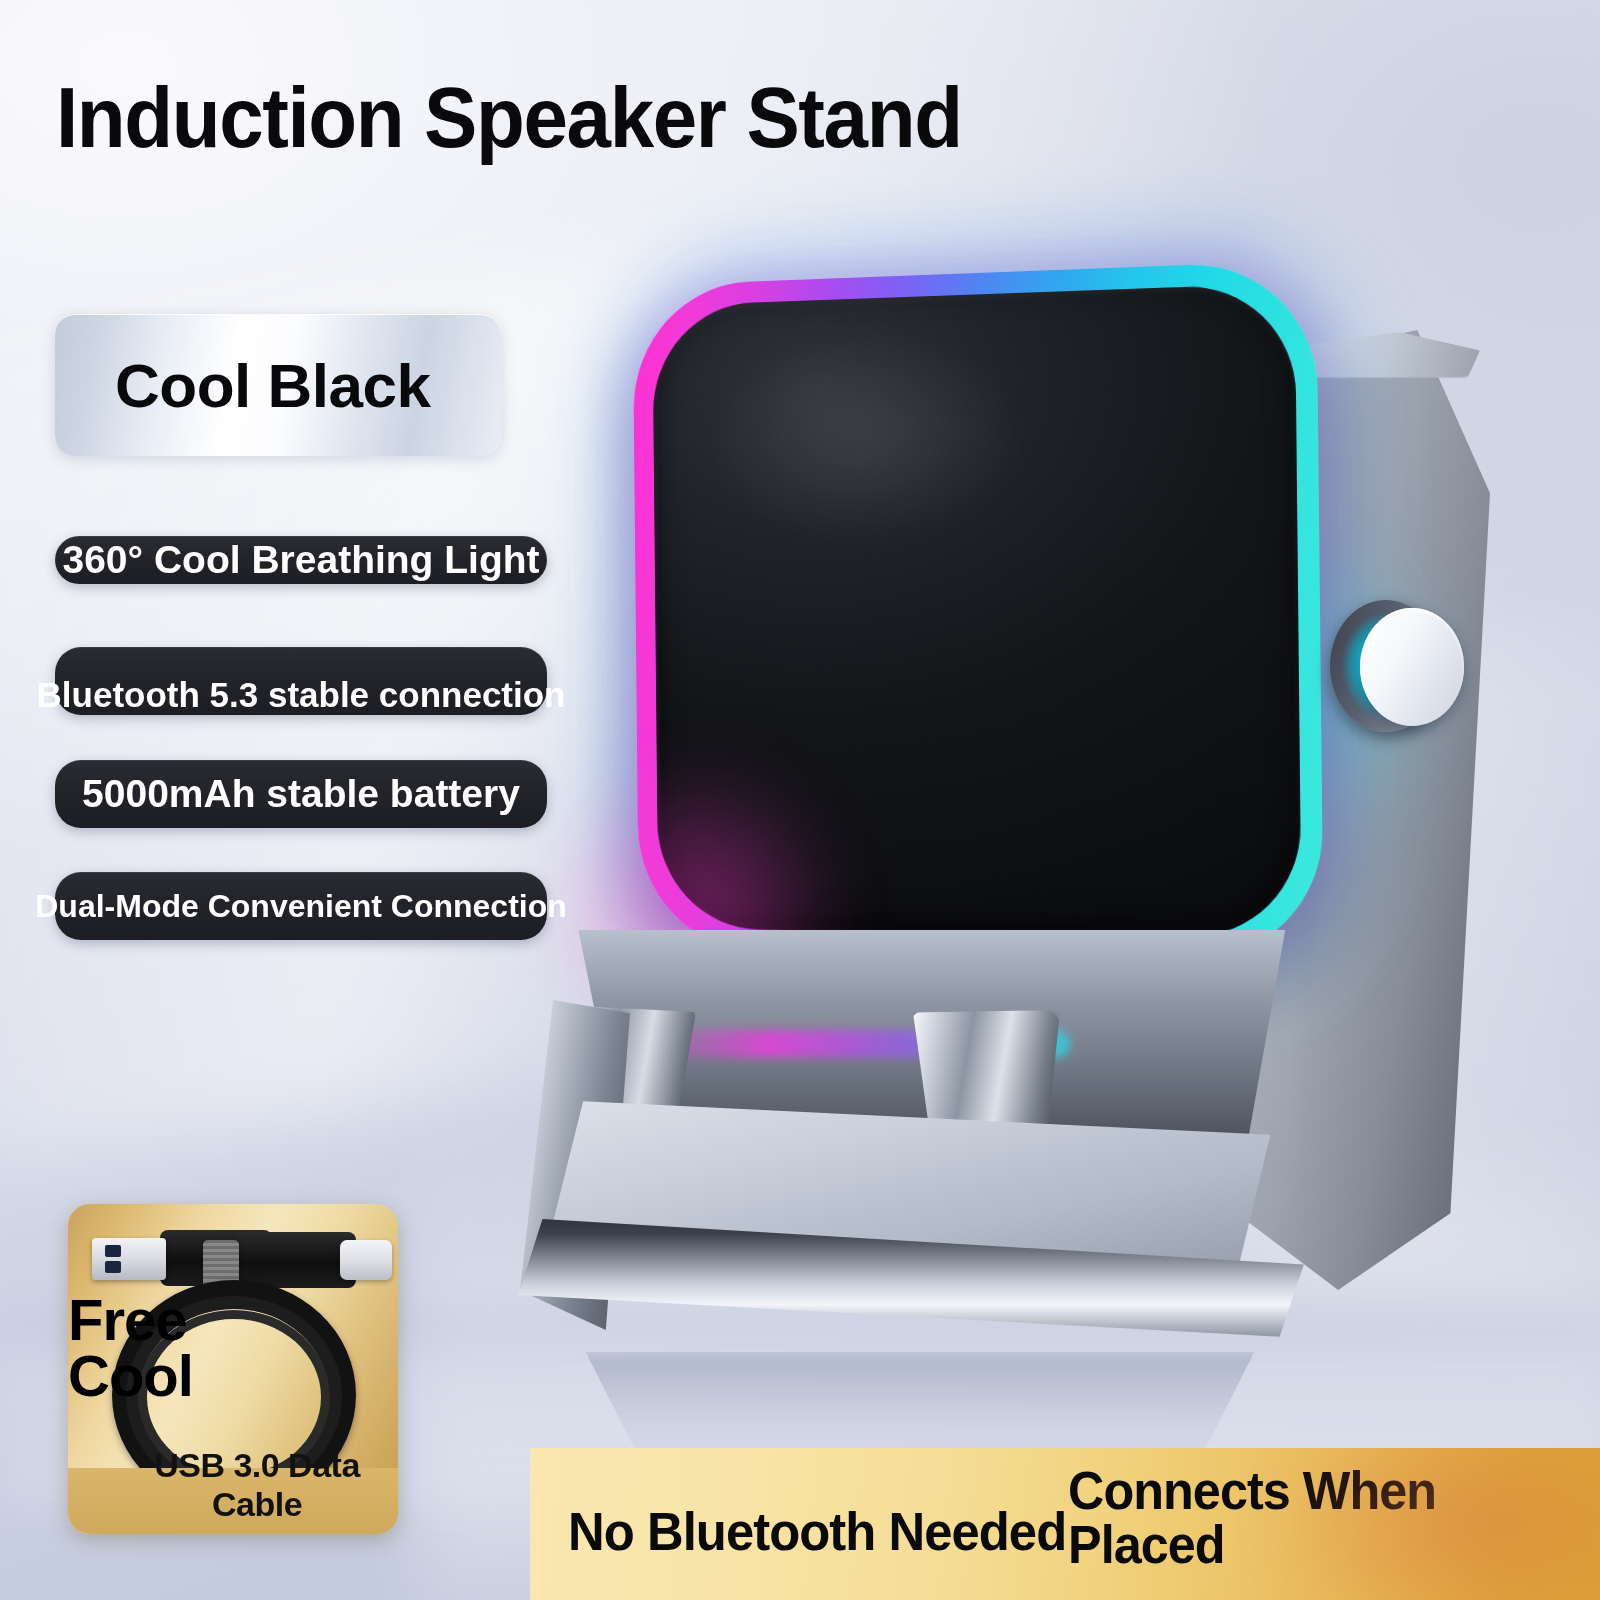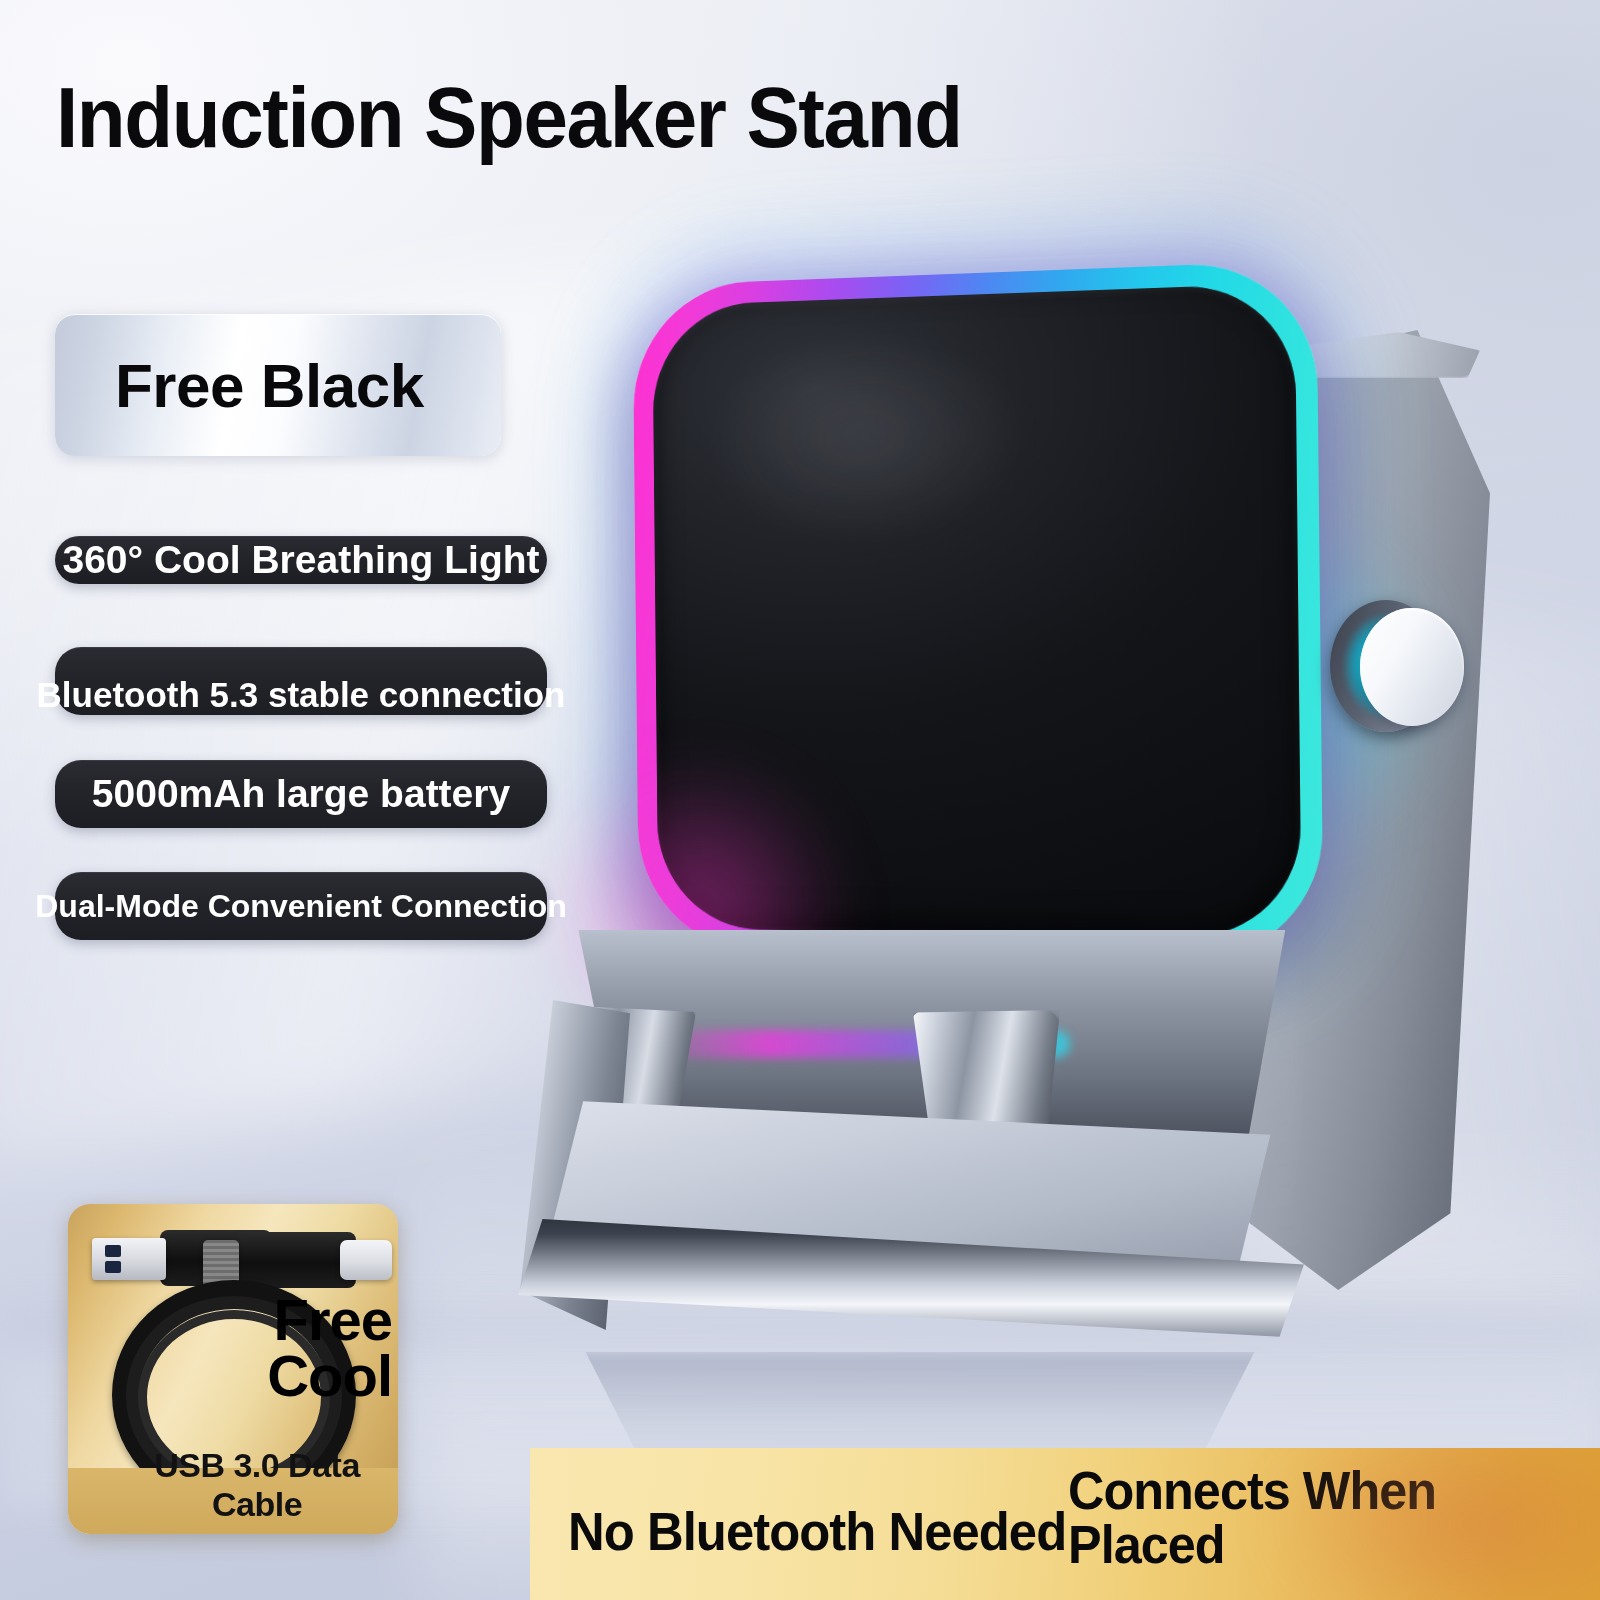--- a/index.html
+++ b/index.html
@@ -304,21 +304,21 @@
     border-radius:7px; box-shadow:0 2px 5px rgba(0,0,0,.3);
   }
   
   #strap {
     position:absolute; left:135px; top:36px; width:36px; height:66px;
     background:repeating-linear-gradient(180deg,#6d6d6d 0 3px,#888 3px 6px);
     border-radius:5px; box-shadow:0 2px 5px rgba(0,0,0,.3);
   }
   #giftWord {
     position:absolute; left:0; right:6px; top:88px;
-    text-align:right; color:#000;
+    text-align:left; color:#000;
     font-size:58px; font-weight:bold; line-height:.97;
     letter-spacing:-1px;
   }
   #giftWord .l2 { display:block; }
   #giftCaptionBand {
     position:absolute; left:0; right:0; bottom:0; height:66px;
     background:linear-gradient(180deg,#d9b66a 0%, #cfa95c 100%);
   }
   #giftCaption {
     position:absolute; left:0; right:0; bottom:10px;
@@ -387,31 +387,31 @@
     <div id="cradleLipR"></div>
     <div id="standArm"></div>
     <div id="basePlate"></div>
     <div id="baseRim"></div>
     <div id="reflection"></div>
   </div>
 
   <div id="title">Induction Speaker Stand</div>
 
   <div id="colorchip">
-    <span class="label">Free Black</span>
+    <span class="label">Cool Black</span>
   </div>
 
   <div class="pill" id="pill0">
     <span>360° Cool Breathing Light</span>
   </div>
   <div class="pill" id="pill1">
     <span>Bluetooth 5.3 stable connection</span>
   </div>
   <div class="pill" id="pill2">
-    <span>5000mAh large battery</span>
+    <span>5000mAh stable battery</span>
   </div>
   <div class="pill" id="pill3">
     <span>Dual-Mode Convenient Connection</span>
   </div>
 
   <div id="gift">
     <div id="plugAbody"></div>
     <div id="plugCbody"></div>
     <div id="plugA"></div>
     <div id="plugC"></div>

